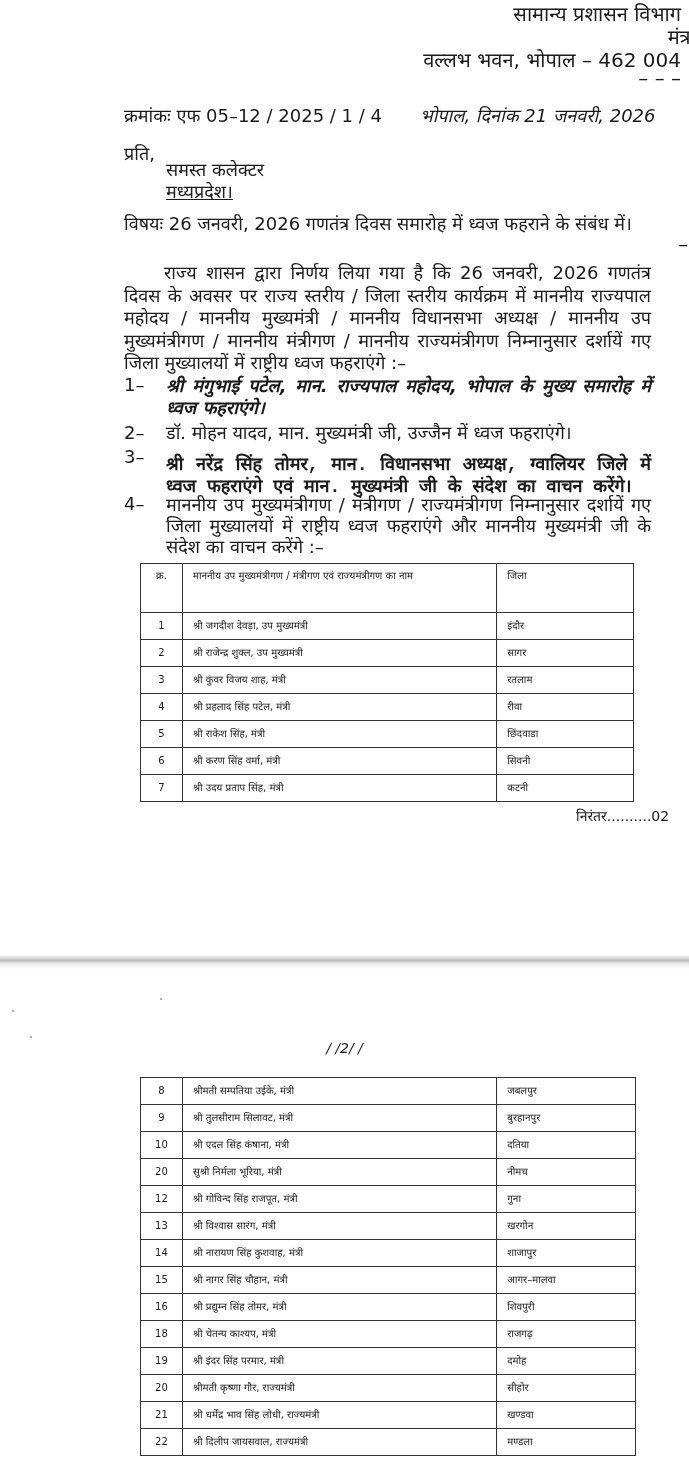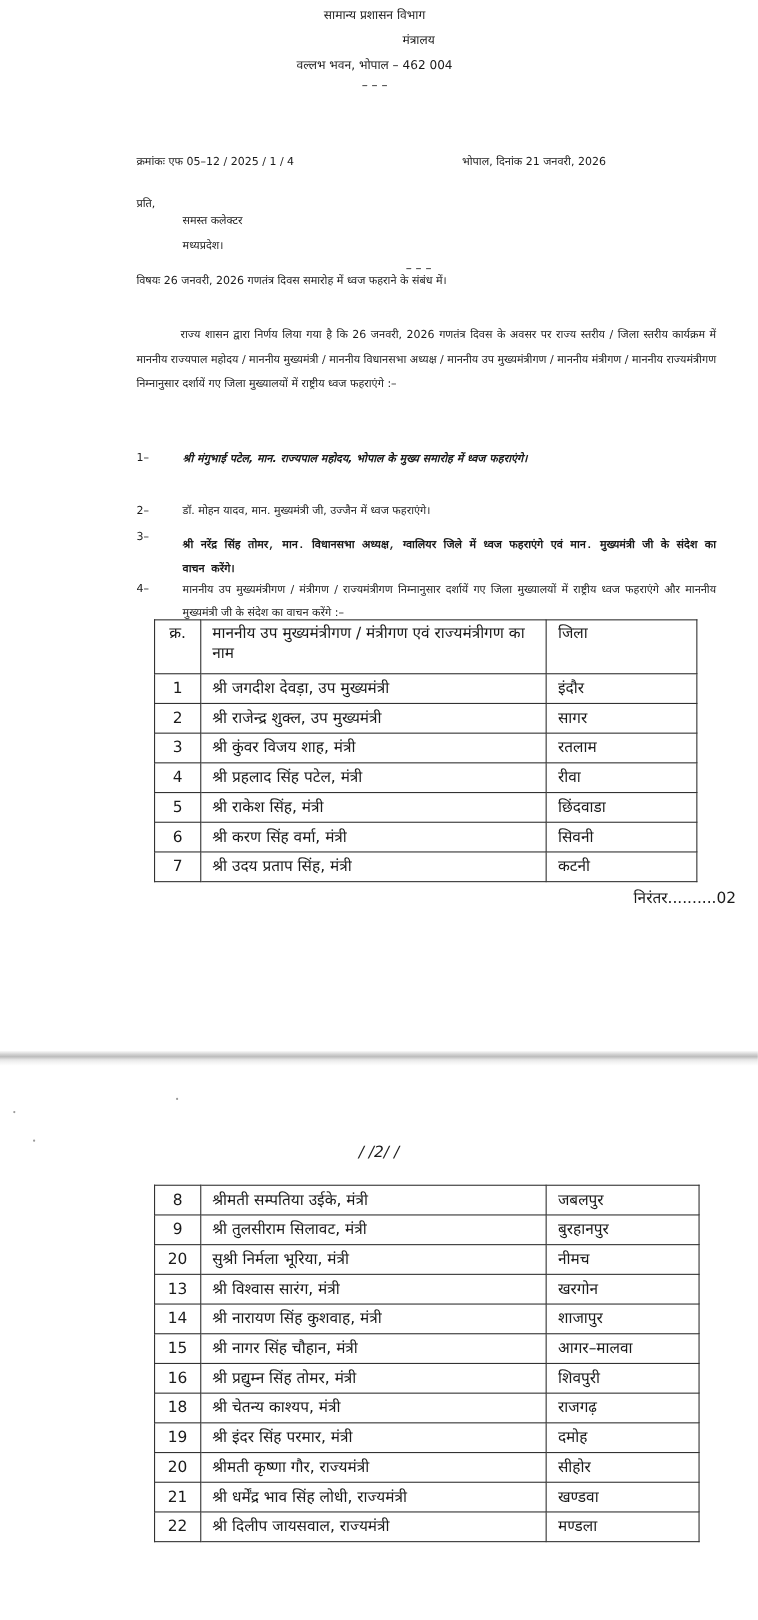--- a/index.html
+++ b/index.html
@@ -1,44 +1,44 @@
 <!DOCTYPE html>
 <html><head>
 <meta charset="utf-8">
 <style>
   html,body{margin:0;padding:0;}
   body{width:689px;height:1473px;background:#ffffff;position:relative;overflow:hidden;
        font-family:"DejaVu Sans","Liberation Sans",sans-serif;color:#1a1a1a;}
   .abs{position:absolute;}
-  .hdr{left:0;width:681px;text-align:center;font-size:11px;line-height:20px;}
-  .t15{font-size:10px;line-height:20px;margin-top:32px;}
+  .hdr{left:0;width:681px;text-align:right;font-size:20px;line-height:20px;}
+  .t15{font-size:18px;line-height:20px;}
   .just{text-align:justify;text-align-last:left;}
   .bold{font-weight:bold;}
   .page-break{left:0;width:689px;top:955px;height:14px;
     background:linear-gradient(#ffffff 0%,#d2d2d2 25%,#bdbdbd 40%,#e6e6e6 60%,#f2f2f2 75%,#ffffff 100%);}
-  table.doc{position:absolute;border-collapse:collapse;font-size:14px;}
+  table.doc{position:absolute;border-collapse:collapse;font-size:10px;}
   table.doc td{border:1px solid #333;padding:0 10px;height:26px;line-height:18px;vertical-align:middle;}
   table.doc td.n{text-align:center;padding:0;}
   table.doc tr.hd td{vertical-align:top;padding-top:3px;height:45px;}
   .dot{position:absolute;width:2px;height:2px;background:#999;border-radius:1px;}
 </style>
 </head>
 <body>
 
 <div class="abs hdr" style="top:4px;">सामान्य प्रशासन विभाग</div>
 <div class="abs hdr" style="top:27px;padding-left:40px;">मंत्रालय</div>
 <div class="abs hdr" style="top:50px;">वल्लभ भवन, भोपाल – 462 004</div>
 <div class="abs hdr" style="top:68px;">– – –</div>
 
 <div class="abs t15" style="left:124px;top:106px;">क्रमांकः एफ 05–12 / 2025 / 1 / 4</div>
-<div class="abs t15" style="left:420px;top:106px;">भोपाल, दिनांक 21 जनवरी, 2026</div>
+<div class="abs t15" style="left:420px;top:106px;font-style:italic;">भोपाल, दिनांक 21 जनवरी, 2026</div>
 
 <div class="abs t15" style="left:124px;top:144px;">प्रति,</div>
 <div class="abs t15" style="left:166px;top:160px;">समस्त कलेक्टर</div>
-<div class="abs t15" style="left:166px;top:182px;">मध्यप्रदेश।</div>
+<div class="abs t15" style="left:166px;top:182px;text-decoration:underline;">मध्यप्रदेश।</div>
 
 <div class="abs t15" style="left:124px;top:214px;width:520px;">विषयः 26 जनवरी, 2026 गणतंत्र दिवस समारोह में ध्वज फहराने के संबंध में।</div>
 <div class="abs hdr" style="top:234px;left:40px;">– – –</div>
 
 <div class="abs t15 just" style="left:124px;top:262px;width:527px;line-height:22.5px;text-indent:40px;">राज्य शासन द्वारा निर्णय लिया गया है कि 26 जनवरी, 2026 गणतंत्र दिवस के अवसर पर राज्य स्तरीय / जिला स्तरीय कार्यक्रम में माननीय राज्यपाल महोदय / माननीय मुख्यमंत्री / माननीय विधानसभा अध्यक्ष / माननीय उप मुख्यमंत्रीगण / माननीय मंत्रीगण / माननीय राज्यमंत्रीगण निम्नानुसार दर्शायें गए जिला मुख्यालयों में राष्ट्रीय ध्वज फहराएंगे :–</div>
 
 <div class="abs t15" style="left:124px;top:375px;">1–</div>
 <div class="abs t15 just bold" style="left:166px;top:375px;width:485px;line-height:22px;font-style:italic;">श्री मंगुभाई पटेल, मान. राज्यपाल महोदय, भोपाल के मुख्य समारोह में ध्वज फहराएंगे।</div>
 
 <div class="abs t15" style="left:124px;top:423px;">2–</div>
@@ -121,23 +121,33 @@
         <td class="n">8</td>
         <td>श्रीमती सम्पतिया उईके, मंत्री</td>
         <td>जबलपुर</td>
       </tr>
   <tr>
         <td class="n">9</td>
         <td>श्री तुलसीराम सिलावट, मंत्री</td>
         <td>बुरहानपुर</td>
       </tr>
   <tr>
+        <td class="n">10</td>
+        <td>श्री एदल सिंह कंषाना, मंत्री</td>
+        <td>दतिया</td>
+      </tr>
+  <tr>
         <td class="n">20</td>
         <td>सुश्री निर्मला भूरिया, मंत्री</td>
         <td>नीमच</td>
+      </tr>
+  <tr>
+        <td class="n">12</td>
+        <td>श्री गोविन्द सिंह राजपूत, मंत्री</td>
+        <td>गुना</td>
       </tr>
   <tr>
         <td class="n">13</td>
         <td>श्री विश्वास सारंग, मंत्री</td>
         <td>खरगोन</td>
       </tr>
   <tr>
         <td class="n">14</td>
         <td>श्री नारायण सिंह कुशवाह, मंत्री</td>
         <td>शाजापुर</td>

